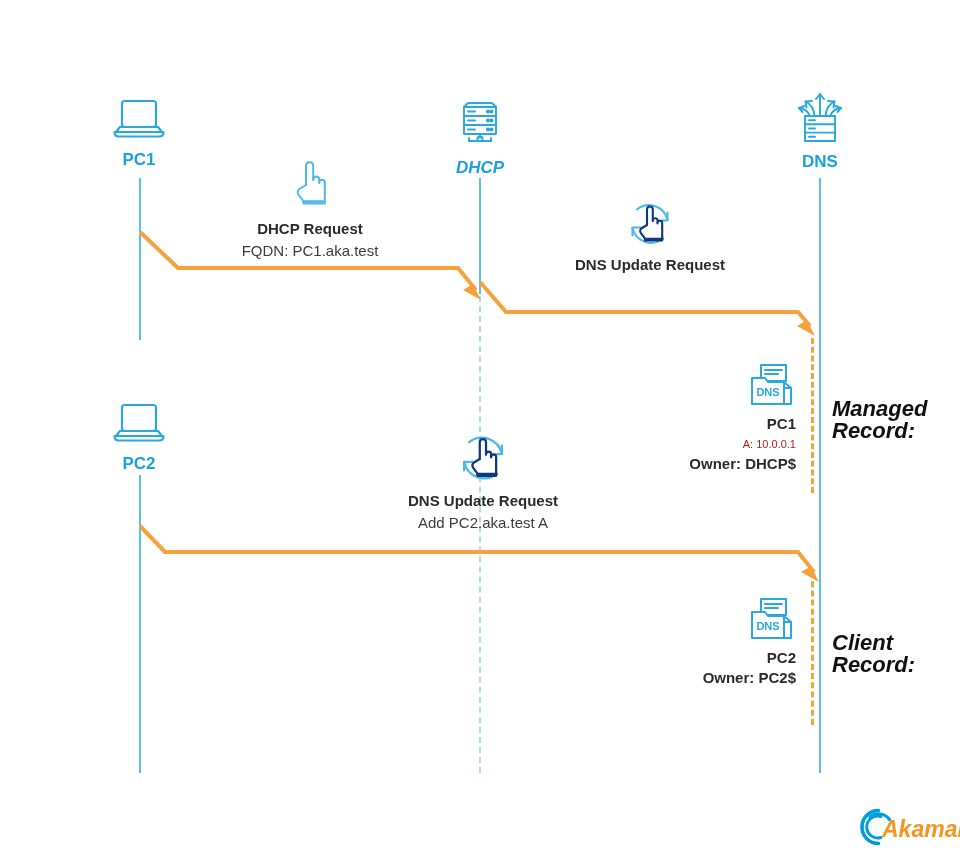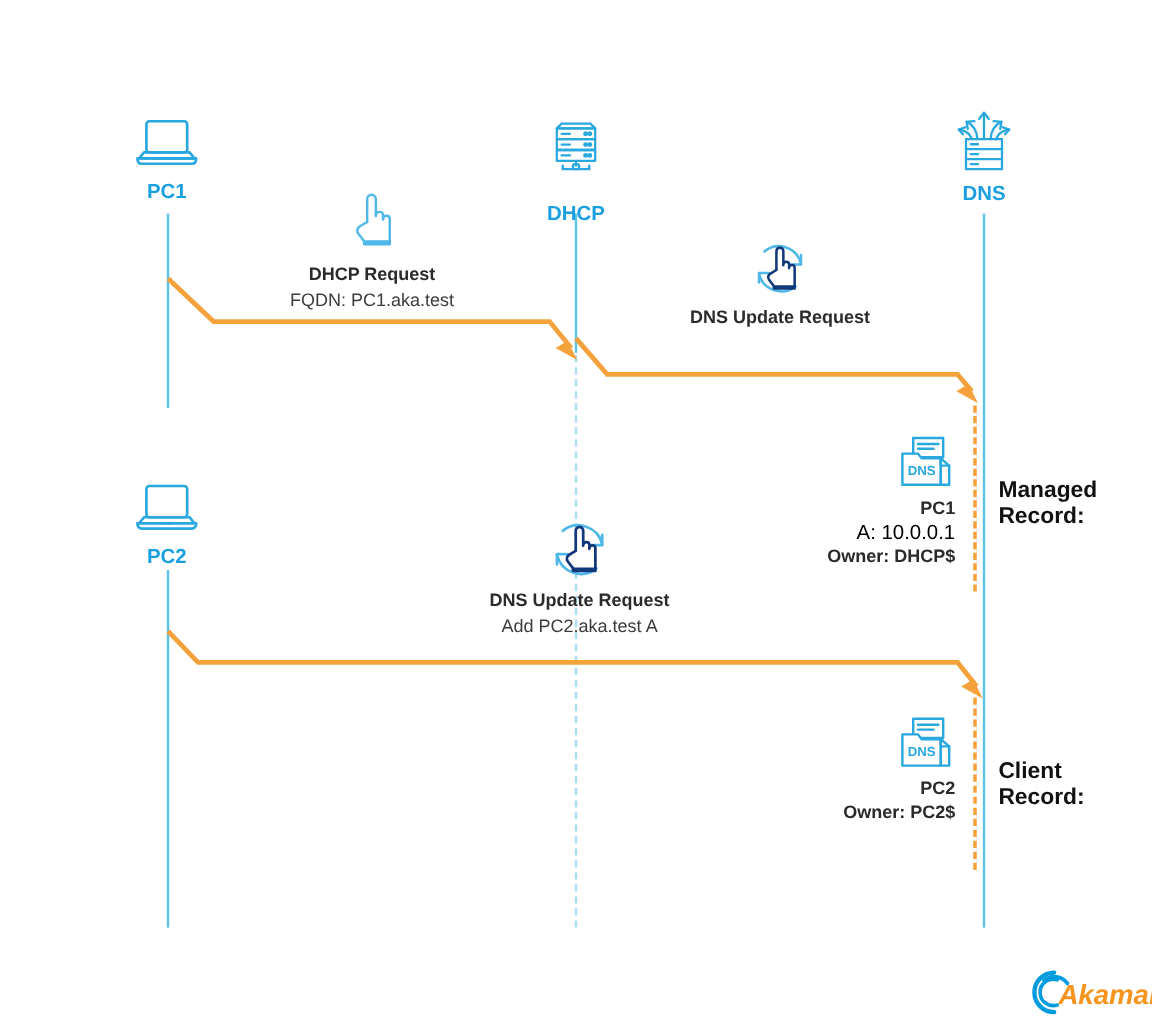--- a/index.html
+++ b/index.html
@@ -64,38 +64,39 @@
     text-align: right;
     white-space: nowrap;
   }
   .rec-name {
     font-size: 15px;
     font-weight: bold;
     color: #2B2B2B;
     line-height: 20px;
   }
   .rec-addr {
-    font-size: 17px;
-    color: #000000;
+    font-size: 11px;
+    color: #b91c1c;
     line-height: 20px;
   }
   .rec-owner {
     font-size: 15px;
     font-weight: bold;
     color: #2B2B2B;
     line-height: 20px;
   }
 
   
   .annot {
-    font-size: 19px;
+    font-size: 22px;
     font-weight: bold;
     color: #111111;
     line-height: 22px;
     white-space: nowrap;
+    font-style: italic;
   }
 
   svg { display: block; overflow: visible; }
 </style>
 </head>
 <body>
 
 <div id="canvas">
 
   <div class="abs lifeline-solid" style="left:139px; top:178px; height:162px;"></div>
@@ -138,21 +139,21 @@
         <circle cx="34" cy="24.5" r="1.1" fill="#29A8DF"></circle>
         <circle cx="37.5" cy="24.5" r="1.1" fill="#29A8DF"></circle>
         <circle cx="34" cy="33.5" r="1.1" fill="#29A8DF"></circle>
         <circle cx="37.5" cy="33.5" r="1.1" fill="#29A8DF"></circle>
         <path d="M26 38 L26 42"></path>
         <path d="M15 45 L37 45"></path>
         <path d="M15 45 L15 42 M37 45 L37 42"></path>
         <rect x="23.5" y="41" width="5" height="4" rx="0.8"></rect>
       </svg>
     </div>
-    <div class="node-label" style="margin-top:22px;">DHCP</div>
+    <div class="node-label" style="margin-top:12px;font-style:italic;">DHCP</div>
   </div>
 
   <div class="abs" style="left:780px; top:90px; width:80px;">
     <div style="display:flex; justify-content:center;">
       <svg width="54" height="56" viewBox="0 0 54 56" fill="none" stroke="#29A8DF" stroke-width="1.9" stroke-linejoin="round" stroke-linecap="round">
 
         <path d="M27 26 L27 4"></path>
         <path d="M23 9 L27 4 L31 9"></path>
         <path d="M21.5 26 C21 18 18 14 12.5 11.5"></path>
         <path d="M12.5 11.5 L19 11 M12.5 11.5 L13.5 17.5"></path>

